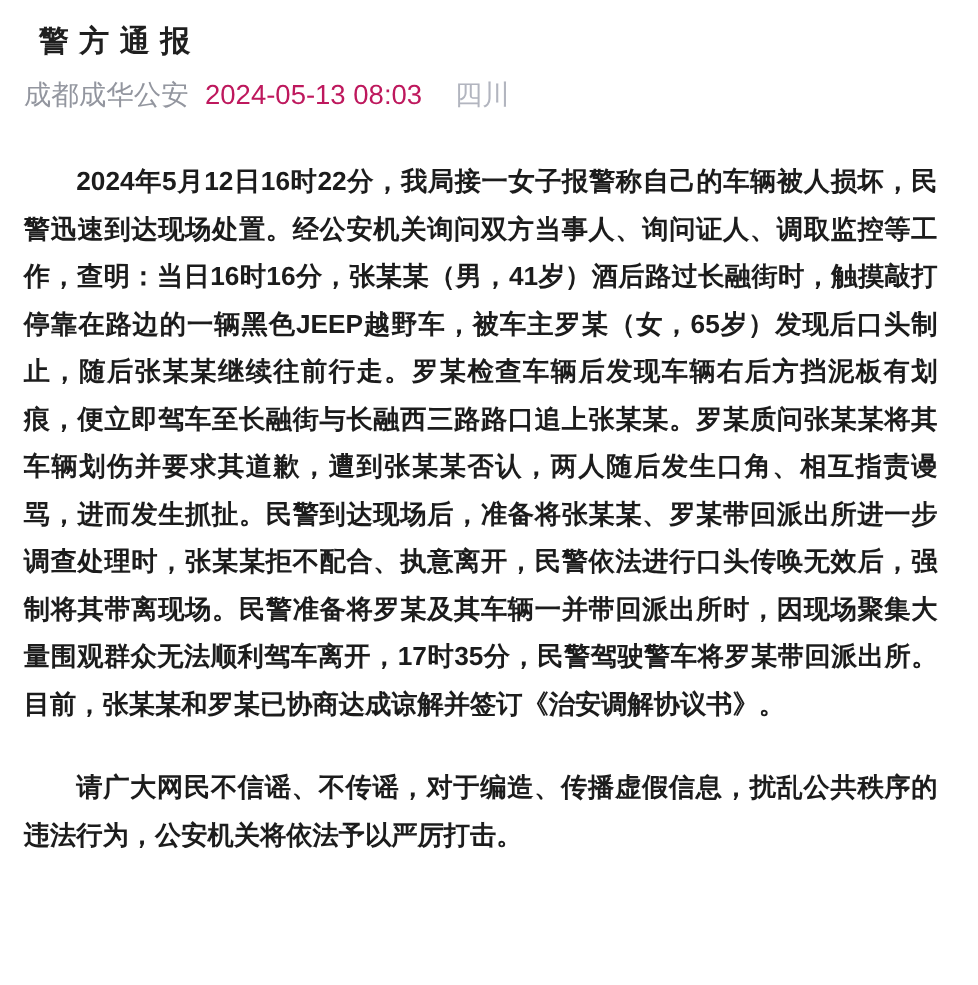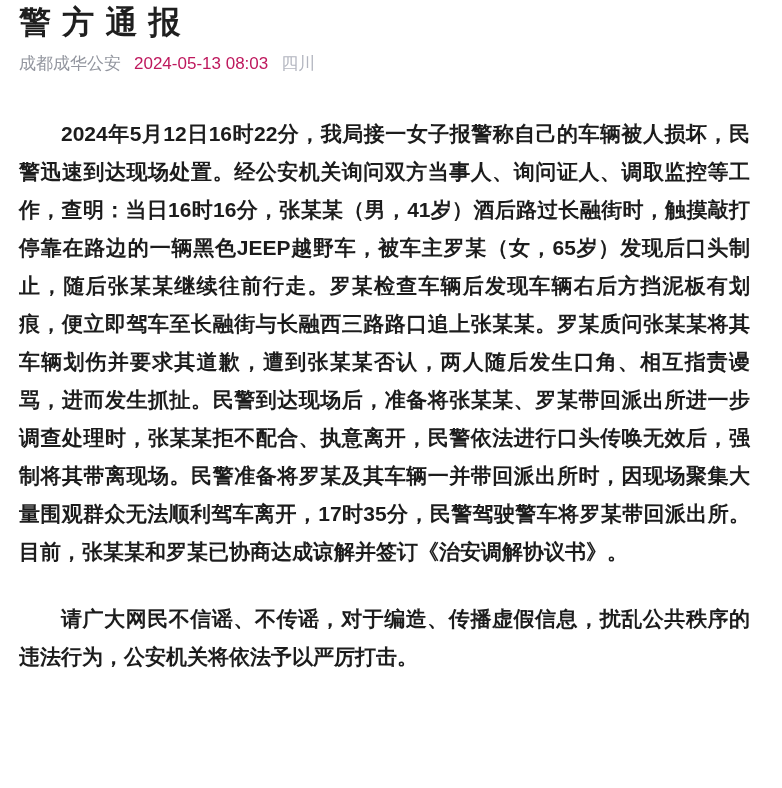--- a/index.html
+++ b/index.html
@@ -9,46 +9,47 @@
   }
   .page {
     width: 782px;
     min-height: 788px;
     box-sizing: border-box;
     background: #ffffff;
     padding: 6px 17px 6px 19px;
     font-family: "Liberation Sans", sans-serif;
   }
   .title {
-    margin: 0;
-    font-size: 32px;
+    margin: 12px;
+    font-size: 24px;
     line-height: 32px;
     font-weight: 700;
     letter-spacing: 0.35em;
     color: #1f1f1f;
   }
   .byline {
     margin-top: 15px;
-    font-size: 17px;
+    font-size: 22px;
     line-height: 22px;
     display: flex;
     align-items: center;
     gap: 13px;
     white-space: nowrap;
   }
   .byline .source {
     color: #93969f;
     text-decoration: none;
     cursor: pointer;
   }
   .byline .timestamp {
     color: #be185d;
   }
   .byline .region {
     color: #b2b5bf;
+    margin-left: 13px;
   }
   .article {
     margin-top: 40px;
     font-size: 21px;
     line-height: 38px;
     font-weight: 600;
     color: #1c1c1c;
     text-align: justify;
   }
   .article p {

